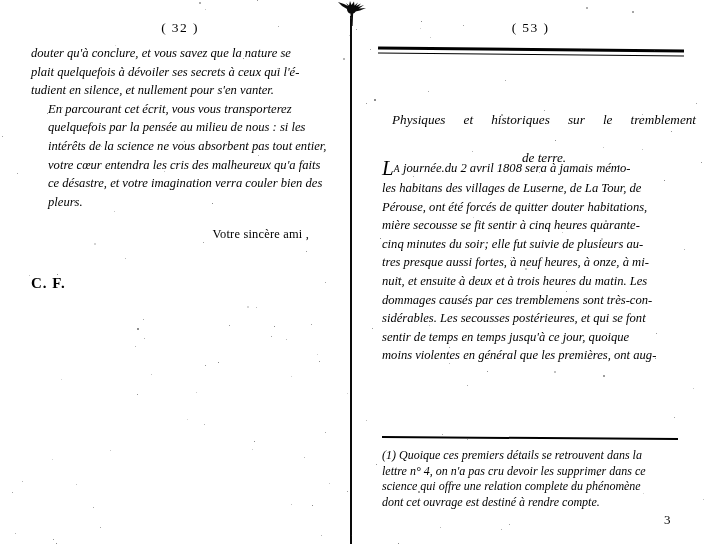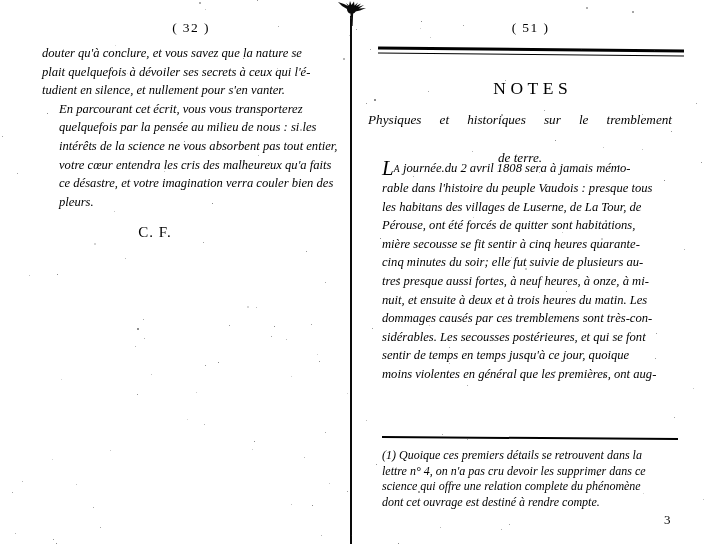--- a/index.html
+++ b/index.html
@@ -54,21 +54,21 @@
     z-index: 4;
   }
   .gutter-blot svg { display: block; }
 
   
   .page {
     position: absolute;
     top: 0;
     height: 544px;
   }
-  .page-left  { left: 16px;   width: 350px; }
+  .page-left  { left: 5px;   width: 350px; }
   .page-right { left: 352px; width: 357px; }
 
   .folio {
     position: absolute;
     top: 20px;
     width: 100%;
     text-align: center;
     font-size: 13.5px;
     letter-spacing: 1.4px;
   }
@@ -100,25 +100,25 @@
   }
 
   .sig-line {
     margin-top: 14px;
     padding-right: 22px;
     text-align: right;
     font-size: 12.4px;
     letter-spacing: .2px;
   }
   .sig-initials {
-    margin-top: 12px;
+    margin-top: 30px;
     padding-right: 74px;
-    text-align: center;
+    text-align: left;
     font-size: 15px;
-    font-weight: normal;
+    font-weight: bold;
     letter-spacing: 1px;
   }
 
   
   .rule-double {
     position: absolute;
     left: 26px;
     top: 48px;
     width: 306px;
     height: 9px;
@@ -138,21 +138,21 @@
     left: 0; top: 78px;
     width: 100%;
     text-align: center;
     font-size: 17.5px;
     letter-spacing: 4.5px;
     text-indent: 4.5px;
   }
 
   .subtitle {
     position: absolute;
-    left: 16px; top: 110px;
+    left: 40px; top: 110px;
     width: 304px;
     font-style: italic;
     font-size: 13.2px;
     line-height: 19px;
     text-align: center;
   }
   .subtitle .l1 {
     display: block;
     text-align: justify;
   }
@@ -223,54 +223,53 @@
 
       <p class="indent">
         <span class="ln just">En parcourant cet écrit, vous vous transporterez</span>
         <span class="ln just">quelquefois par la pensée au milieu de nous : si les</span>
         <span class="ln just">intérêts de la science ne vous absorbent pas tout entier,</span>
         <span class="ln just">votre cœur entendra les cris des malheureux qu'a faits</span>
         <span class="ln just">ce désastre, et votre imagination verra couler bien des</span>
         <span class="ln">pleurs.</span>
       </p>
 
+      <div class="sig-line">Votre sincère ami ,</div>
       <div class="sig-initials">C. F.</div>
     </div>
   </div>
 
   <div class="gutter"></div>
   <div class="gutter-blot">
     <svg width="30" height="26" viewBox="0 0 30 26">
       <path d="M14 26 L13.4 12 L10 9 L5 6 L1 2 L7 4 L11 6 L9 3 L12 5.5 L13 1 L14.5 5 L17 1.5 L17.5 5.5 L21 2.5 L19 6 L24 3.5 L21 7 L27 5 L22 8.5 L29 8 L23 10.5 L16.2 12 L15.6 26 Z" fill="#0b0b0b"></path>
       <ellipse cx="14.6" cy="9.5" rx="4.6" ry="4.1" fill="#0b0b0b"></ellipse>
     </svg>
   </div>
 
   <div class="page page-right">
 
-    <div class="folio">( 51 )</div>
+    <div class="folio">( 53 )</div>
 
     <div class="rule-double">
       <span class="thick"></span>
       <span class="thin"></span>
     </div>
 
-    <div class="notes-title">NOTES</div>
 
     <div class="subtitle">
       <span class="l1">Physiques et historiques sur le tremblement</span>
       <span class="l2">de terre.</span>
     </div>
 
     <div class="col col-right">
       <p>
         <span class="ln just"><span class="dropcap">L</span><span class="smallcap">A</span><span> journée.du 2 avril 1808 sera à jamais mémo-</span></span>
-        <span class="ln just">rable dans l'histoire du peuple Vaudois : presque tous</span>
         <span class="ln just">les habitans des villages de Luserne, de La Tour, de</span>
-        <span class="ln just">Pérouse, ont été forcés de quitter sont habitations,</span>
+        <span class="ln just">Pérouse, ont été forcés de quitter douter habitations,</span>
         <span class="ln just">mière secousse se fit sentir à cinq heures quarante-</span>
         <span class="ln just">cinq minutes du soir; elle fut suivie de plusieurs au-</span>
         <span class="ln just">tres presque aussi fortes, à neuf heures, à onze, à mi-</span>
         <span class="ln just">nuit, et ensuite à deux et à trois heures du matin. Les</span>
         <span class="ln just">dommages causés par ces tremblemens sont très-con-</span>
         <span class="ln just">sidérables. Les secousses postérieures, et qui se font</span>
         <span class="ln just">sentir de temps en temps jusqu'à ce jour, quoique</span>
         <span class="ln just">moins violentes en général que les premières, ont aug-</span>
       </p>
     </div>

